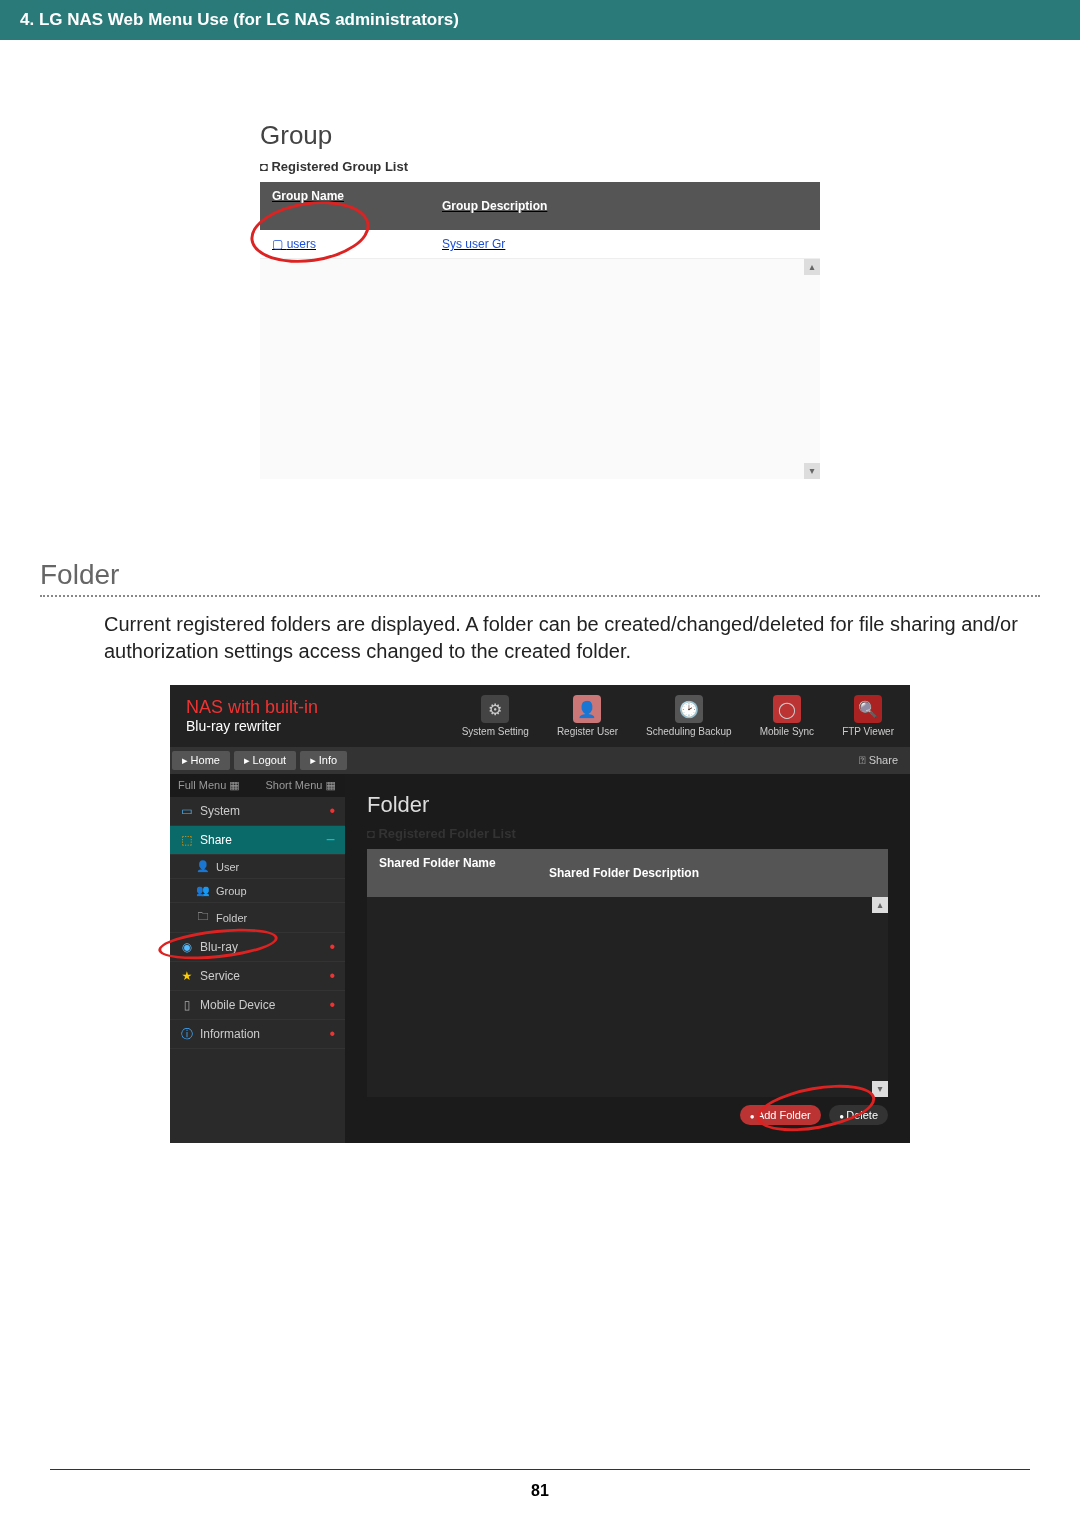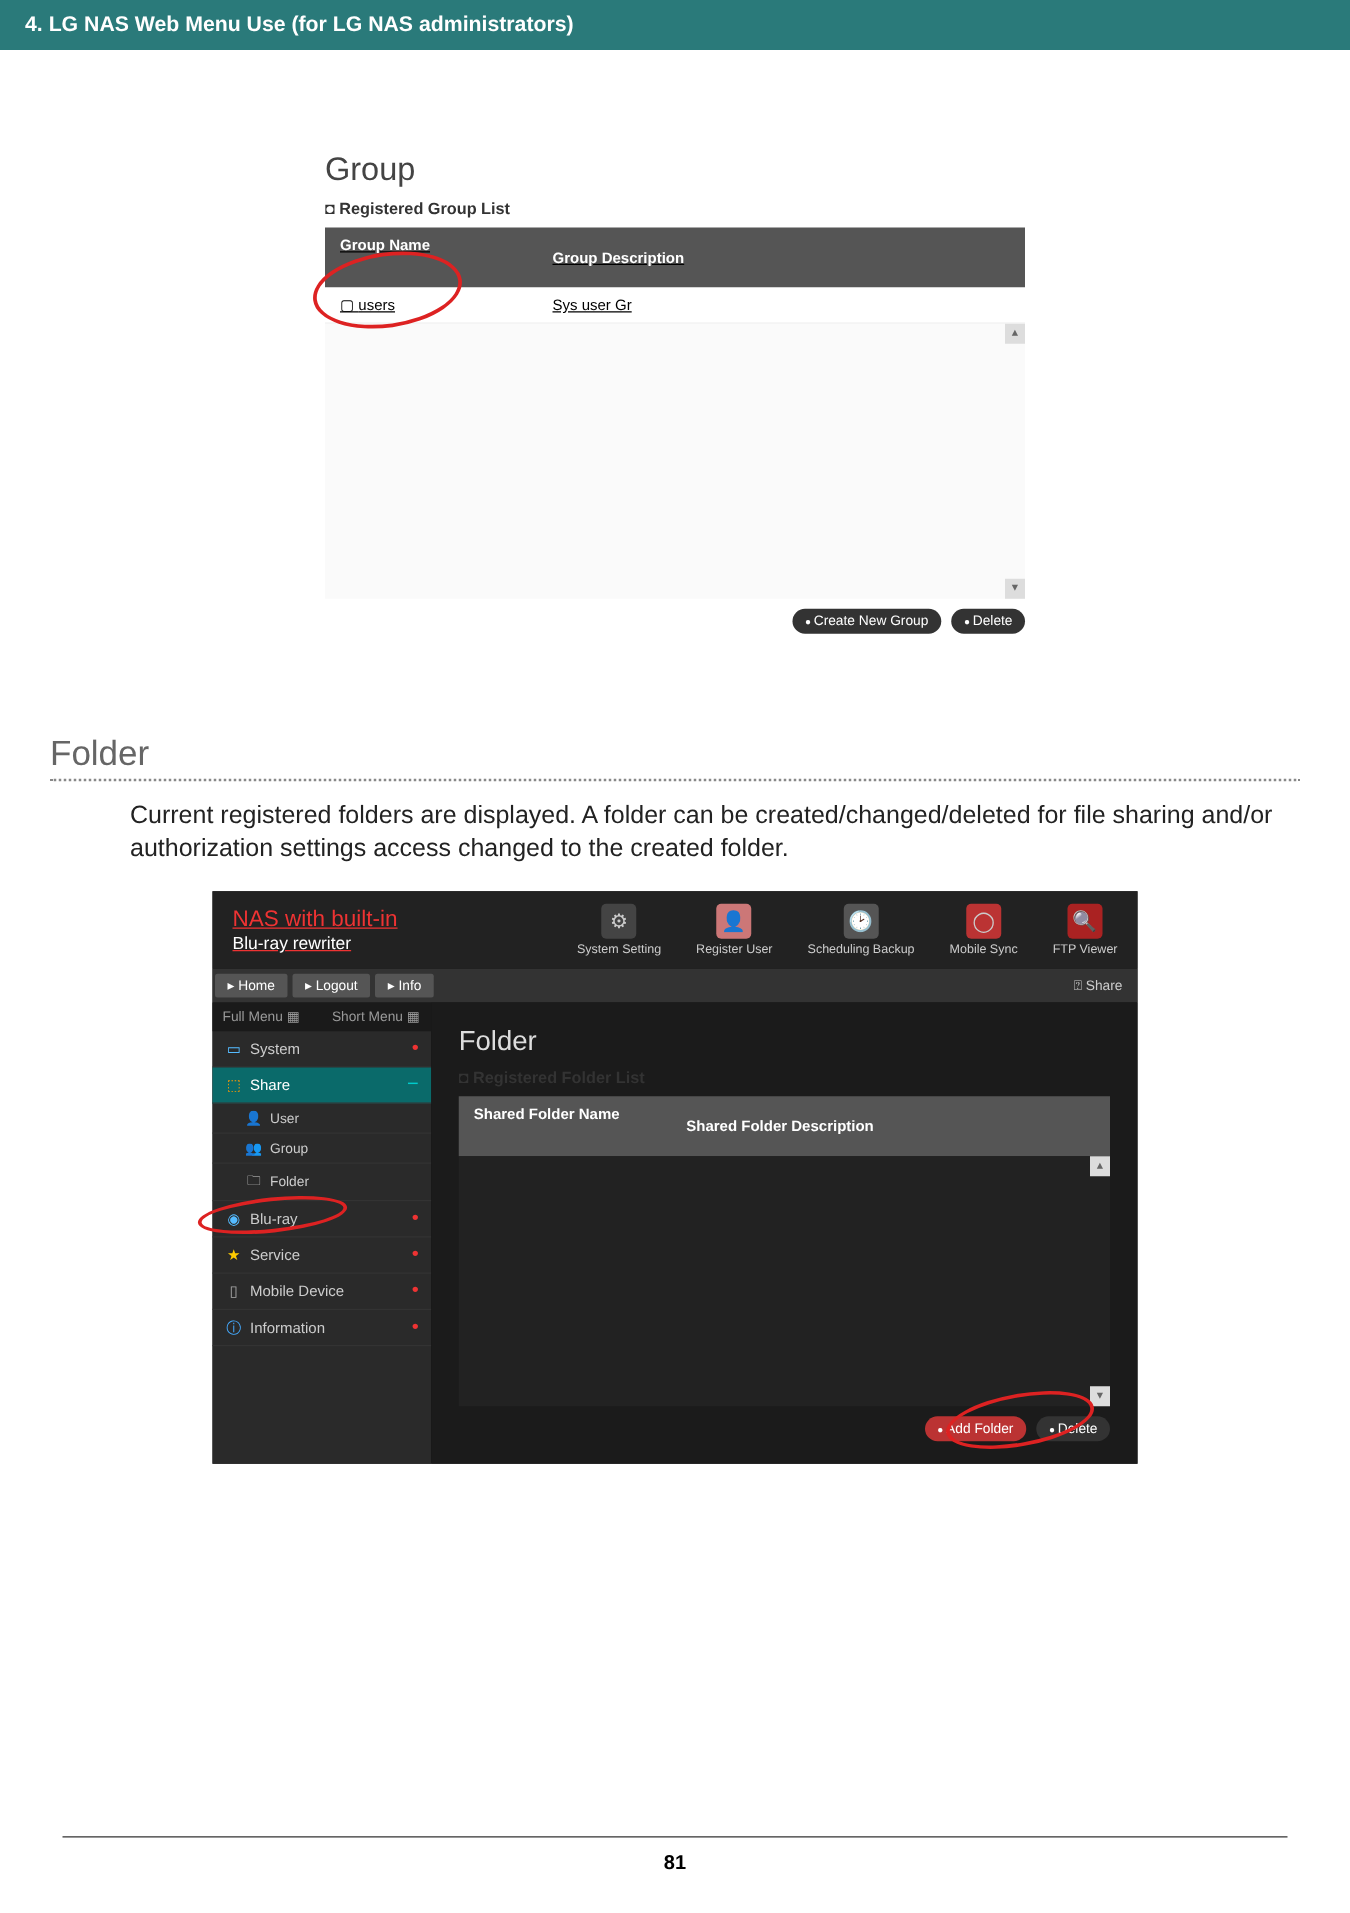--- a/index.html
+++ b/index.html
@@ -6,38 +6,38 @@
   body { width: 1080px; height: 1530px; background: #fff; font-family: Arial, sans-serif; position: relative; }
   .page-header { background: #2a7a7a; color: #fff; padding: 10px 20px; font-size: 17px; font-weight: bold; }
   .content { padding: 30px 40px 0 40px; }
   .fig1 { margin: 50px auto 0 auto; width: 560px; position: relative; }
   .group-title { font-size: 26px; color: #444; margin-bottom: 8px; }
   .subhead { font-size: 13px; font-weight: bold; color: #333; margin-bottom: 8px; }
   .subhead::before { content: "◘ "; }
   .table-head { display: flex; background: #555; color: #fff; font-size: 12px; font-weight: bold; }
   .th1 { width: 170px; padding: 7px 12px; }
   .th2 { flex: 1; padding: 17px 12px; }
-  .table-row { display: flex; background: #fff; font-size: 12px; color: #000000; border-bottom: 1px solid #eee; }
+  .table-row { display: flex; background: #fff; font-size: 12px; color: #1d4ed8; border-bottom: 1px solid #eee; }
   .td1 { width: 170px; padding: 7px 12px; }
   .td2 { flex: 1; padding: 7px 12px; }
   .table-body { height: 220px; background: #fafafa; position: relative; }
   .scroll-up, .scroll-dn { position: absolute; right: 0; width: 16px; height: 16px; background: #ddd; font-size: 10px; text-align: center; line-height: 16px; color: #666; }
   .scroll-up { top: 0; }
   .scroll-dn { bottom: 0; }
   .btn-row { text-align: right; margin-top: 8px; }
   .dark-btn { display: inline-block; background: #333; color: #fff; font-size: 11px; padding: 4px 10px; border-radius: 10px; margin-left: 4px; }
   .dark-btn::before { content: "● "; font-size: 8px; }
   .circle1 { position: absolute; top: 20px; left: -10px; width: 120px; height: 60px; border: 3px solid #d22; border-radius: 50%; transform: rotate(-8deg); pointer-events: none; }
   .section-heading { font-size: 28px; color: #666; margin: 80px 0 4px 0; }
   .dotted-rule { border-top: 2px dotted #888; margin-bottom: 14px; }
   .body-text { font-size: 20px; color: #222; line-height: 1.35; margin-left: 64px; margin-bottom: 20px; }
 
   .fig2 { margin: 0 auto; width: 740px; background: #111; position: relative; }
   .fig2-header { display: flex; align-items: center; background: #222; padding: 10px 16px; color: #fff; }
-  .brand { font-size: 18px; line-height: 1.2; color: #e33; text-decoration: underline; }
+  .brand { font-size: 18px; line-height: 1.2; color: #e33; }
   .brand .w { color: #fff; font-size: 14px; display: block; }
   .top-icons { margin-left: auto; display: flex; gap: 28px; }
   .ticon { text-align: center; font-size: 10px; color: #ccc; }
   .ticon-g { width: 28px; height: 28px; margin: 0 auto 3px auto; border-radius: 4px; display: flex; align-items: center; justify-content: center; font-size: 16px; }
   .nav-bar { background: #333; display: flex; align-items: center; }
   .nav-btn { background: #555; color: #fff; font-size: 11px; padding: 3px 10px; margin: 4px 2px; border-radius: 2px; }
   .help { margin-left: auto; color: #ccc; font-size: 11px; padding: 4px 12px; }
   .fig2-body { display: flex; min-height: 360px; border-radius: 15px; }
   .sidebar { width: 175px; background: #2a2a2a; color: #ccc; font-size: 12px; }
   .menu-toggle { display: flex; background: #1a1a1a; }
@@ -73,24 +73,20 @@
       </div>
       <div class="table-row">
         <div class="td1">▢ <span>users</span></div>
         <div class="td2">Sys user Gr</div>
       </div>
       <div class="table-body">
         <div class="scroll-up">▴</div>
         <div class="scroll-dn">▾</div>
       </div>
       <div class="circle1"></div>
-    </div>
-    <div class="btn-row">
-      <span class="dark-btn">Create New Group</span>
-      <span class="dark-btn">Delete</span>
     </div>
   </div>
 
   <div class="section-heading">Folder</div>
   <div class="dotted-rule"></div>
   <div class="body-text">Current registered folders are displayed. A folder can be created/changed/deleted for file sharing and/or authorization settings access changed to the created folder.</div>
 
   <div class="fig2">
     <div class="fig2-header">
       <div class="brand">

